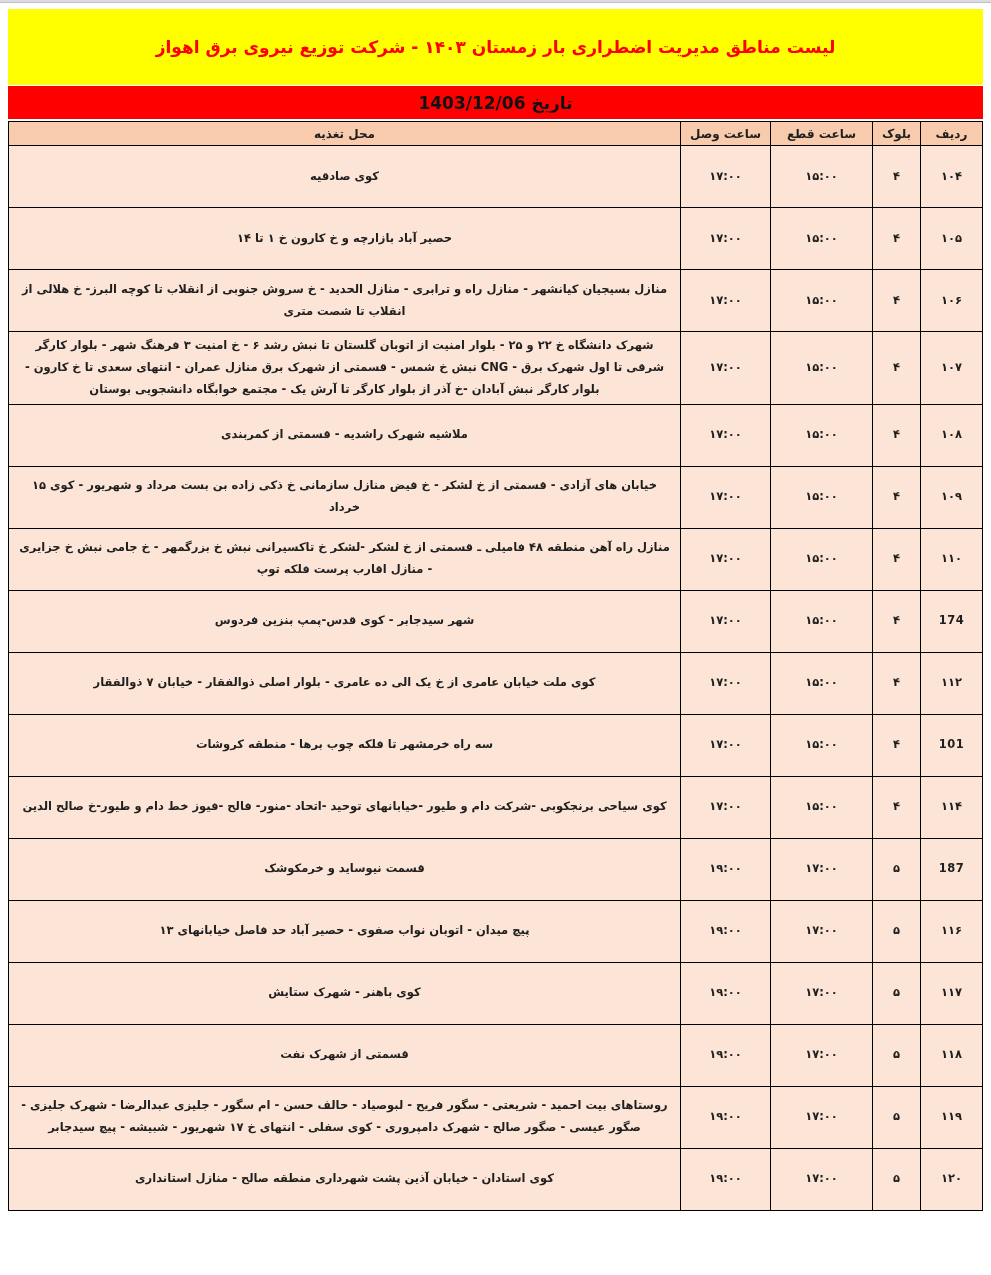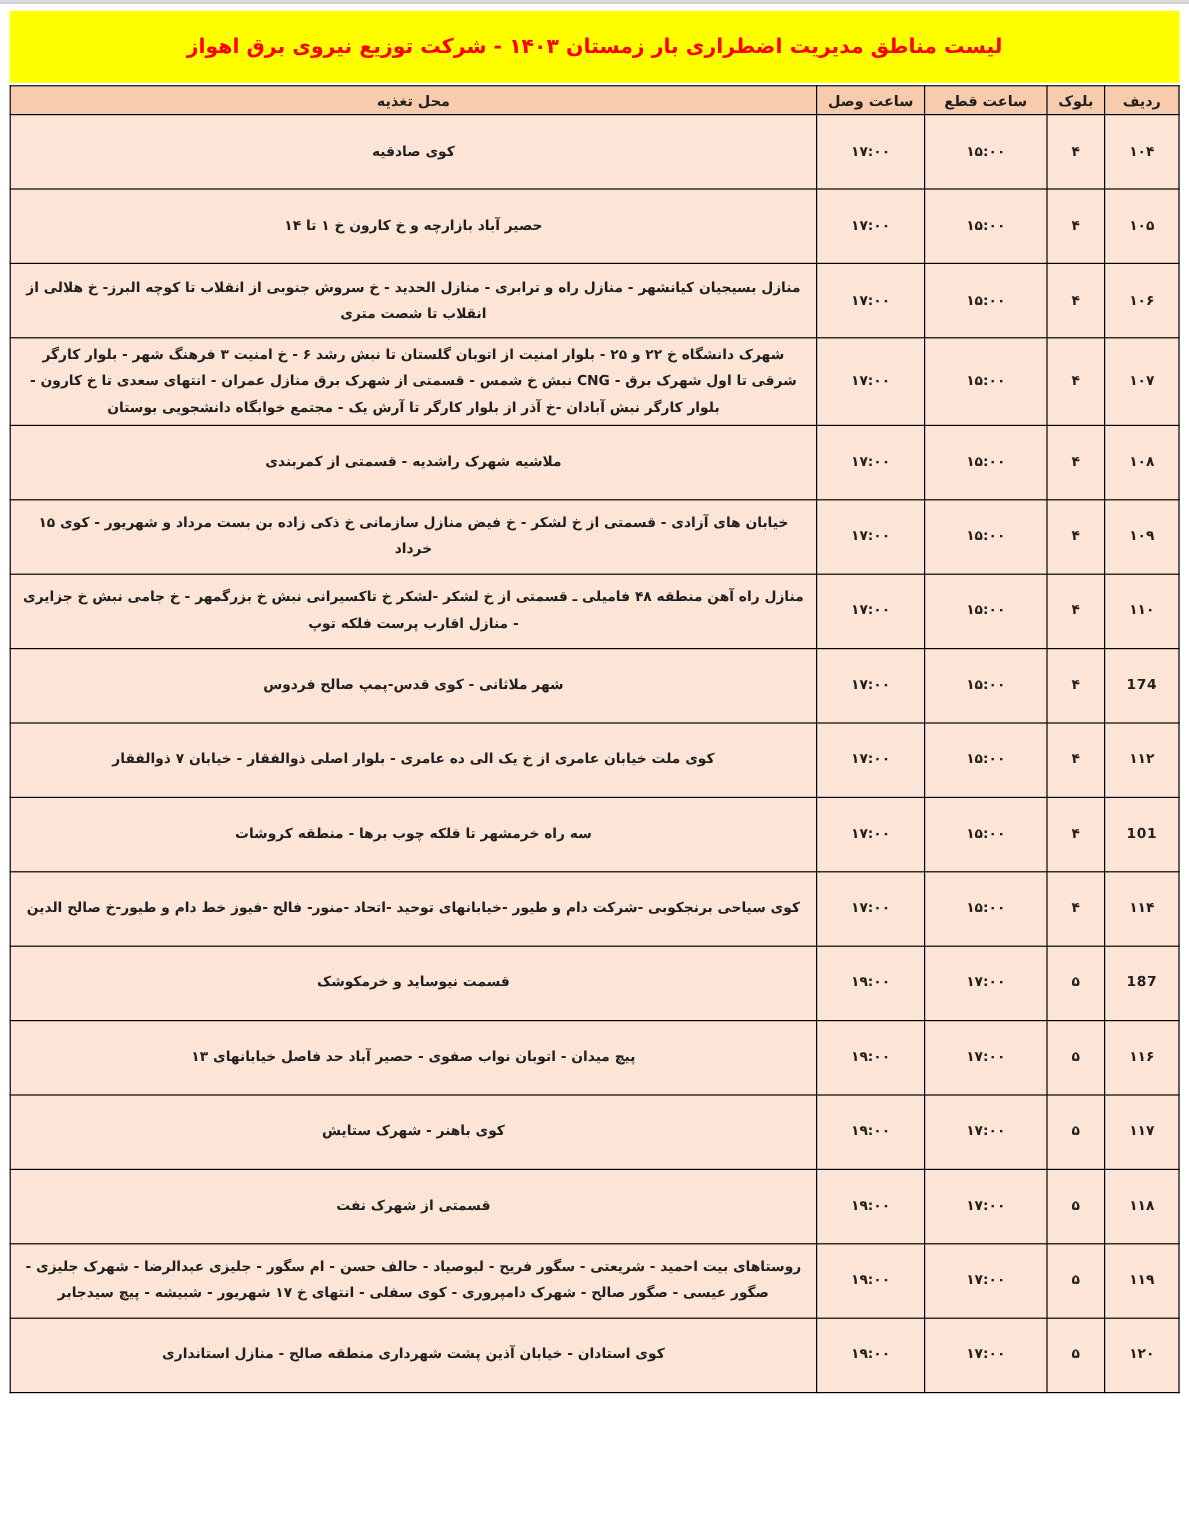--- a/index.html
+++ b/index.html
@@ -16,21 +16,21 @@
   body{
     width:991px;height:1275px;overflow:hidden;
     font-family:"DejaVu Sans","Liberation Sans",sans-serif;
     color:var(--c-text);
   }
   .top-strip{height:3px;width:100%;background:#dcdce0;border-bottom:1px solid #bfbfc4;}
   .page{padding:6px 8px 0 8px;}
   .banner-title{
     background:var(--c-yellow);
     color:var(--c-title-text);
-    height:60px;
+    height:76px;
     display:flex;align-items:center;justify-content:center;
     font-size:17px;font-weight:bold;
     direction:rtl;text-align:center;
   }
   .banner-date{
     background:var(--c-red);
     color:#111111;
     height:33px;margin-top:1px;
     display:flex;align-items:center;justify-content:center;
     font-size:17px;font-weight:bold;
@@ -73,20 +73,23 @@
 <body>
 
 <div class="top-strip"></div>
 
 <div class="page">
 
   <div class="banner-title">
     <span>لیست مناطق مدیریت اضطراری بار زمستان ۱۴۰۳ - شرکت توزیع نیروی برق اهواز</span>
   </div>
 
+  <div class="banner-date">
+    <span>تاریخ 1403/12/06</span>
+  </div>
 
   <table class="schedule">
     <colgroup>
       <col class="c-row">
         <col class="c-block">
         <col class="c-cut">
         <col class="c-connect">
         <col class="c-loc">
     </colgroup>
     <thead>
@@ -153,21 +156,21 @@
     <td class="cell-num">۱۵:۰۰</td>
     <td class="cell-num">۱۷:۰۰</td>
     <td class="cell-loc">منازل راه آهن منطقه ۴۸ فامیلی ـ قسمتی از خ لشکر -لشکر خ تاکسیرانی نبش خ بزرگمهر - خ جامی نبش خ جزایری - منازل اقارب پرست فلکه توپ</td>
   </tr>
 
   <tr>
     <td class="cell-num">174</td>
     <td class="cell-num">۴</td>
     <td class="cell-num">۱۵:۰۰</td>
     <td class="cell-num">۱۷:۰۰</td>
-    <td class="cell-loc">شهر ملاثانی - کوی قدس-پمپ صالح فردوس</td>
+    <td class="cell-loc">شهر سیدجابر - کوی قدس-پمپ بنزین فردوس</td>
   </tr>
 
   <tr>
     <td class="cell-num">۱۱۲</td>
     <td class="cell-num">۴</td>
     <td class="cell-num">۱۵:۰۰</td>
     <td class="cell-num">۱۷:۰۰</td>
     <td class="cell-loc">کوی ملت خیابان عامری از خ یک الی ده عامری - بلوار اصلی ذوالفقار - خیابان ۷ ذوالفقار</td>
   </tr>
 

